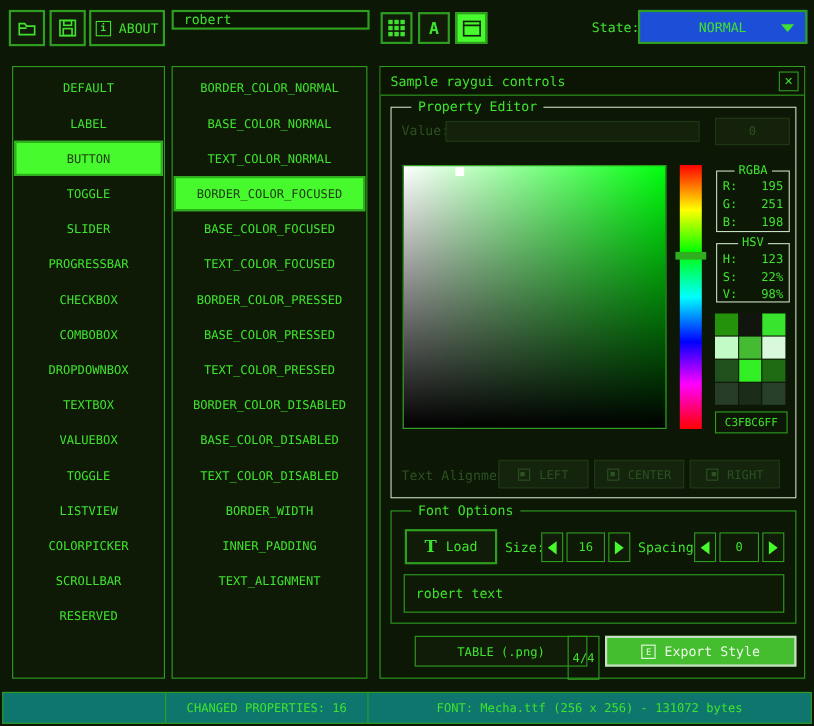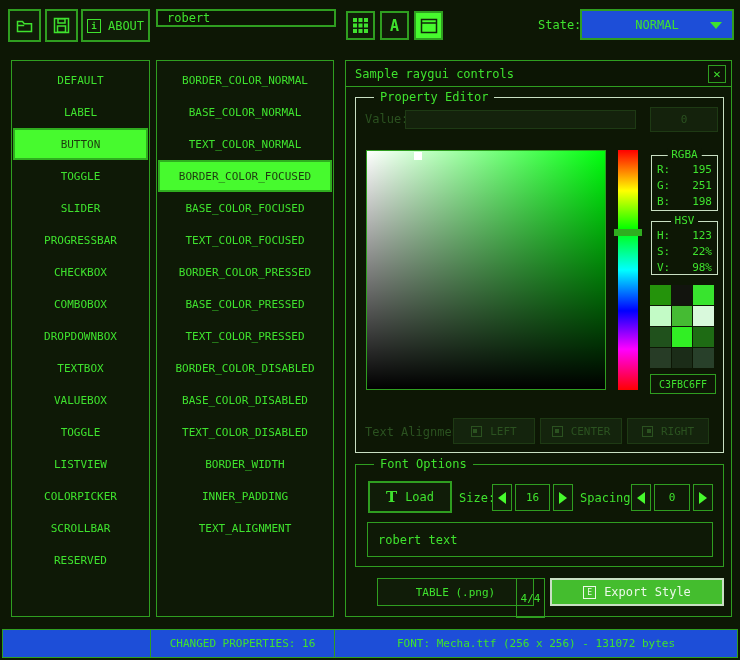--- a/index.html
+++ b/index.html
@@ -135,21 +135,21 @@
     border:1px solid var(--border); color:var(--accent); font-size:11px;
     display:flex; align-items:center; justify-content:center; }
   .export-btn { position:absolute; left:204px; top:517px; width:174px; height:28px;
     background:var(--export-bg); border:2px solid var(--pale); color:var(--export-text);
     font-size:12px; display:flex; align-items:center; justify-content:center; gap:8px;
     font-family:inherit; cursor:pointer; }
   .export-icon { width:13px; height:13px; border:1px solid var(--export-text); font-size:8px;
     display:flex; align-items:center; justify-content:center; color:var(--export-text); }
   
   .statusbar { position:absolute; left:2px; top:629px; width:736px; height:29px;
-    border:1px solid var(--border); background:#1d4ed8; display:flex; }
+    border:1px solid var(--border); background:#0f766e; display:flex; }
   .status-cell { border-right:1px solid var(--border); display:flex; align-items:center;
     justify-content:center; color:var(--accent); font-size:11px; white-space:nowrap; }
   .sc1 { width:148px; } .sc2 { width:184px; } .sc3 { flex:1; border-right:none; }
   svg { display:block; }
 </style>
 </head>
 <body>
 
 <div class="app">
 

